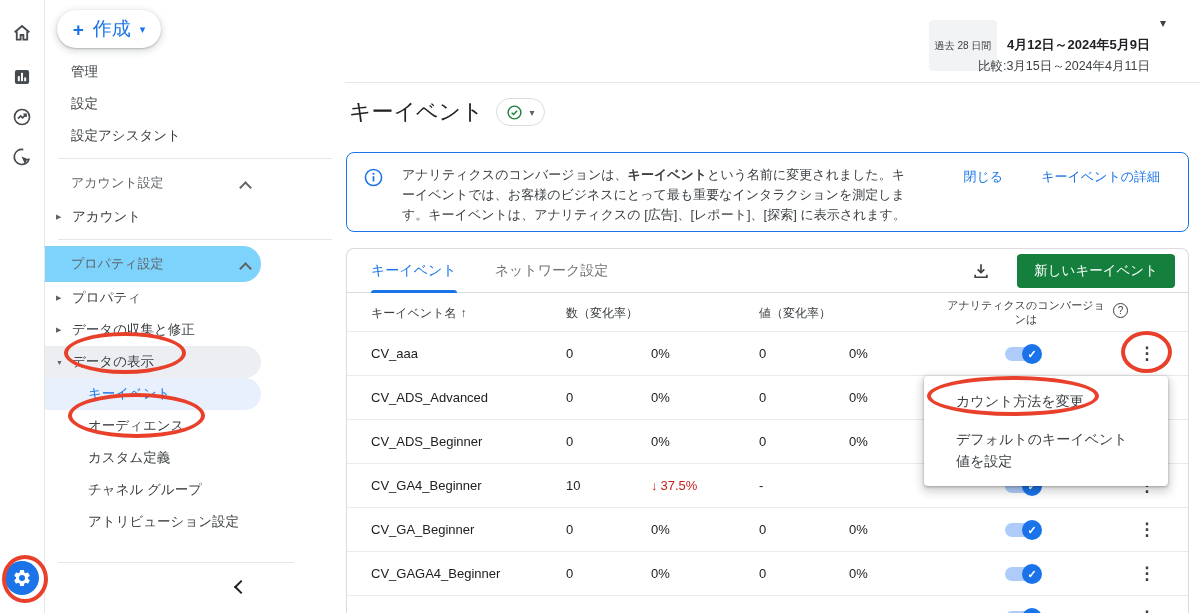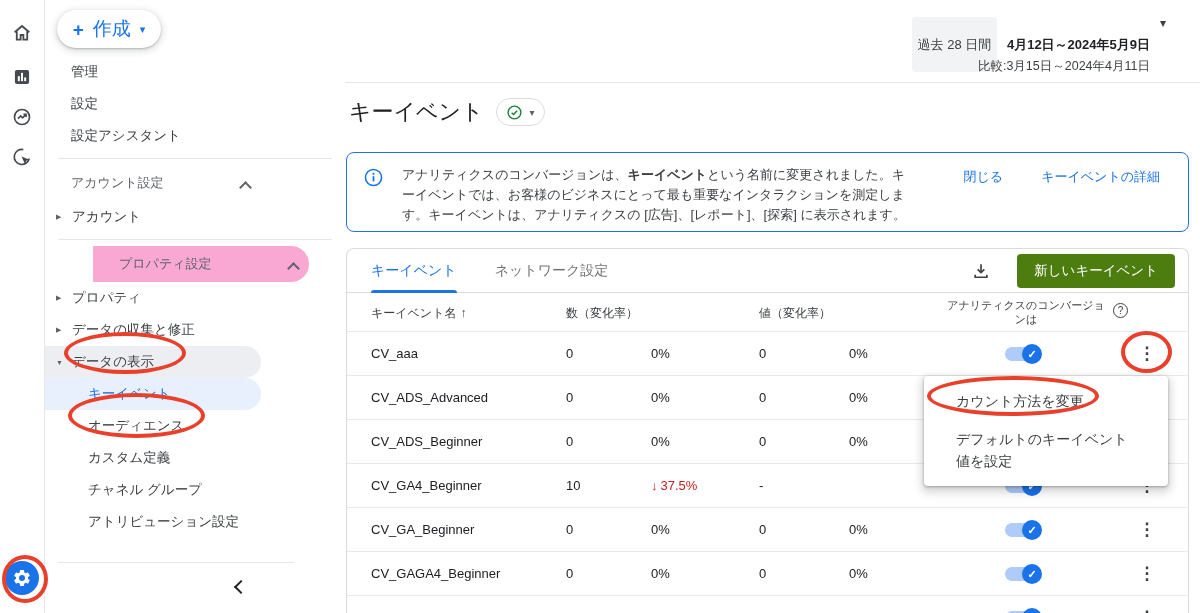--- a/index.html
+++ b/index.html
@@ -18,35 +18,35 @@
     box-shadow:0 1px 2px rgba(60,64,67,.3),0 2px 6px 2px rgba(60,64,67,.15);display:flex;align-items:center;justify-content:center;gap:9px;cursor:pointer;}
   .create-plus{color:#1a73e8;font-size:19px;font-weight:bold;line-height:1;}
   .create-label{color:#1a73e8;font-size:19px;font-weight:500;}
   .create-caret{color:#1a73e8;font-size:11px;}
   .side-list{position:absolute;left:0;top:56px;width:300px;}
   .side-item{height:32px;display:flex;align-items:center;padding-left:26px;cursor:pointer;box-sizing:border-box;}
   .side-item.child{padding-left:43px;}
   .side-item .tri{width:16px;margin-left:-15px;font-size:7px;color:#5f6368;display:inline-block;}
   .side-item.pill{width:216px;border-radius:0 20px 20px 0;}
   .pill-gray{background:#eceef1;}
-  .pill-grayer{background:#f9a8d4;margin-left:48px;}
+  .pill-grayer{background:#7dd3fc;}
   .pill-blue{background:#e8f0fe;color:#1a73e8;font-weight:500;}
   .side-divider{height:1px;background:#e4e6e8;margin:6px 13px 6px 13px;}
   .section-head{height:36px;display:flex;align-items:center;padding-left:26px;color:#5f6368;font-size:13px;cursor:pointer;box-sizing:border-box;position:relative;}
   .section-head .chev{position:absolute;left:196px;top:15px;}
   .chev-up{width:7px;height:7px;border-left:2px solid #5f6368;border-top:2px solid #5f6368;transform:rotate(45deg);display:inline-block;}
   .collapse-btn{position:absolute;left:182px;top:575px;width:28px;height:24px;display:flex;align-items:center;justify-content:center;cursor:pointer;}
   .chev-left{width:8px;height:8px;border-left:2.5px solid #202124;border-bottom:2.5px solid #202124;transform:rotate(45deg);display:inline-block;}
   .side-bottom-divider{position:absolute;left:13px;top:562px;width:236px;height:1px;background:#e4e6e8;}
 
   
   .main{position:absolute;left:345px;top:0;width:855px;height:613px;background:#fff;}
   .daterange{position:absolute;top:36px;right:50px;text-align:right;cursor:pointer;}
   .dr-line1{font-size:13px;font-weight:bold;color:#202124;white-space:nowrap;}
-  .dr-label{background:#f1f3f4;font-weight:normal;color:#3c4043;padding:20px 6px;border-radius:4px;margin-right:6px;font-size:13px;}
+  .dr-label{background:#f1f3f4;font-weight:normal;color:#3c4043;padding:20px 6px;border-radius:4px;margin-right:6px;font-size:10px;}
   .dr-line2{font-size:12.5px;color:#3c4043;margin-top:4px;white-space:nowrap;}
   .dr-caret{position:absolute;top:16px;right:34px;color:#3c4043;font-size:12px;}
   .top-divider{position:absolute;left:0;right:0;top:82px;height:1px;background:#e4e6e8;}
 
   .page-title-row{position:absolute;left:4px;top:97px;display:flex;align-items:center;gap:12px;}
   .page-title{font-size:22px;color:#202124;}
   .verify-pill{height:26px;border:1px solid #dadce0;border-radius:14px;display:flex;align-items:center;gap:7px;padding:0 9px;cursor:pointer;background:#fff;}
   .verify-pill .caret{font-size:10px;color:#5f6368;}
 
   .banner{position:absolute;left:1px;top:152px;width:843px;height:80px;border:1px solid #1a73e8;border-radius:8px;box-sizing:border-box;background:#fff;}
@@ -55,21 +55,21 @@
   .banner-links{position:absolute;right:28px;top:15px;display:flex;gap:38px;}
   .banner-link{color:#1a73e8;font-size:13px;font-weight:500;cursor:pointer;white-space:nowrap;}
 
   .card{position:absolute;left:1px;top:248px;width:843px;height:366px;border:1px solid #dadce0;border-bottom:none;
     border-radius:8px 8px 0 0;box-sizing:border-box;background:#fff;overflow:hidden;}
   .tabbar{height:44px;display:flex;align-items:center;padding-left:24px;border-bottom:1px solid #dadce0;box-sizing:border-box;}
   .tab{height:44px;display:flex;align-items:center;margin-right:38px;font-size:14px;color:#737373;cursor:pointer;position:relative;}
   .tab.active{color:#1a73e8;font-weight:500;}
   .tab.active::after{content:"";position:absolute;left:0;right:0;bottom:0;height:3px;background:#1a73e8;border-radius:3px 3px 0 0;}
   .dl-btn{margin-left:auto;margin-right:24px;width:24px;height:24px;display:flex;align-items:center;justify-content:center;cursor:pointer;}
-  .new-btn{margin-right:13px;height:34px;padding:0 17px;background:#4d7c0f;color:#fff;border:none;border-radius:4px;
+  .new-btn{margin-right:13px;height:34px;padding:0 17px;background:#15803d;color:#fff;border:none;border-radius:4px;
     font-size:13.5px;font-family:"Liberation Sans",sans-serif;cursor:pointer;}
 
   .thead{position:relative;height:38px;border-bottom:1px solid #e8eaed;font-size:12px;color:#3c4043;font-weight:500;}
   .thead .h-name{position:absolute;left:24px;top:12px;}
   .thead .h-count{position:absolute;left:219px;top:12px;}
   .thead .h-value{position:absolute;left:412px;top:12px;}
   .thead .h-mark{position:absolute;left:598px;top:5px;width:162px;text-align:center;font-size:11px;line-height:14px;}
   .help-icon{position:absolute;left:766px;top:10px;width:15px;height:15px;border:1.5px solid #3c4043;border-radius:50%;
     display:flex;align-items:center;justify-content:center;font-size:10px;color:#3c4043;box-sizing:border-box;cursor:pointer;}
   .sort-arrow{font-size:12px;margin-left:4px;}

